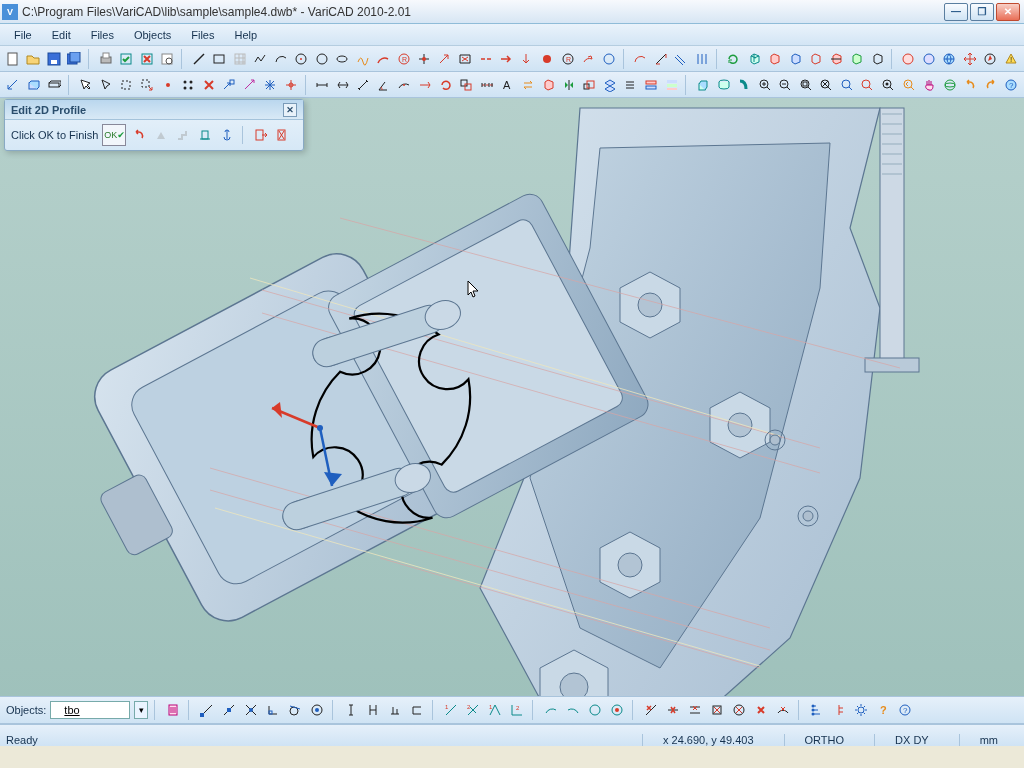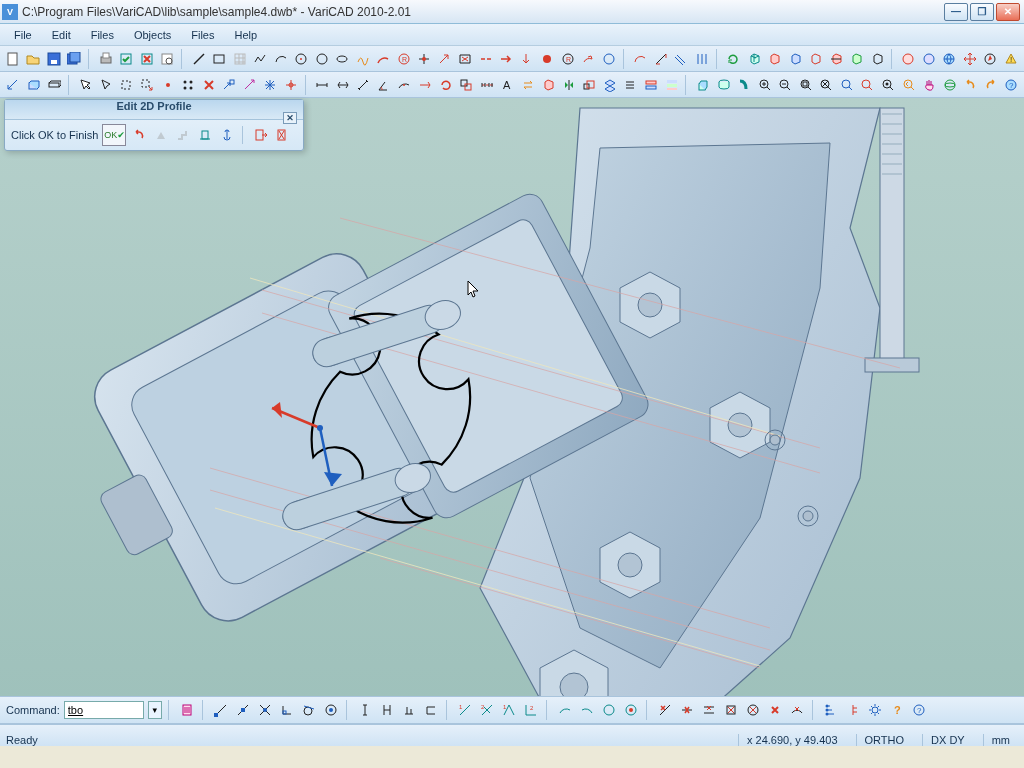--- a/index.html
+++ b/index.html
@@ -10,35 +10,35 @@
   .winbtns { display:flex; gap:2px; margin-right:4px;}
   .winbtn { width:24px;height:18px;border:1px solid #5a7ea0;background:linear-gradient(#f9fbff,#cfe3f4);border-radius:2px;display:flex;align-items:center;justify-content:center;font-size:10px;font-weight:bold;color:#2b5b8a;cursor:pointer;}
   .winbtn.close{background:linear-gradient(#f8d0c8,#e96f57);color:#fff;border-color:#c04a30;}
   .menubar { height:22px; background:linear-gradient(#eaf3fb,#d3e5f5); border-bottom:1px solid #b5cde0; display:flex; align-items:center; padding:0 4px;text-align:right; }
   .menubar span { padding:2px 10px; color:#16324f; cursor:pointer; }
   .toolbar { height:26px; background:linear-gradient(#e6f0fa,#cfe3f4); border-bottom:1px solid #a9c4dc; display:flex; align-items:center; padding:0 4px; gap:3px; flex-wrap:nowrap; position:relative;}
   .tbtn { width:18px;height:18px;border:1px solid transparent;display:flex;align-items:center;justify-content:center;font-size:11px;cursor:pointer;}
   .sep { width:4px; height:20px; border-left:1px solid #a9c4dc; margin:0 2px;}
   .canvas { position:absolute; top:98px; left:0; right:0; bottom:22px; background:linear-gradient(#b5d0cb,#9dc0ba); overflow:hidden; }
   .floating-panel { position:absolute; top:99px; left:4px; width:300px; background:linear-gradient(#eaf3fb,#d6e8f6); border:1px solid #88a9c4; border-radius:3px; box-shadow:2px 2px 6px rgba(0,0,0,.2); z-index:20;}
-  .floating-panel .fphdr{height:20px;background:linear-gradient(#bad7ee,#d8e9f6);display:flex;align-items:center;padding:0 6px;font-weight:bold;color:#2a4d6c;border-bottom:1px solid #a4c3db;flex-direction:column;}
+  .floating-panel .fphdr{height:20px;background:linear-gradient(#bad7ee,#d8e9f6);display:flex;align-items:center;padding:0 6px;font-weight:bold;color:#2a4d6c;border-bottom:1px solid #a4c3db;}
   .floating-panel .fphdr .x{margin-left:auto;width:14px;height:14px;border:1px solid #7a9bb8;background:#e8f2fa;display:flex;align-items:center;justify-content:center;font-size:9px;cursor:pointer;}
   .floating-panel .fpbody{height:30px;display:flex;align-items:center;padding:0 6px;gap:4px;}
   .fpbody .txt{color:#16324f;text-align:right;}
   .okbtn{width:24px;height:22px;border:1px solid #889;background:#f2f6fb;display:flex;align-items:center;justify-content:center;font-size:9px;font-weight:normal;color:#2a7a2a;cursor:pointer;}
   .smallicon{width:18px;height:18px;display:flex;align-items:center;justify-content:center;font-size:12px;cursor:pointer;}
   .cmdbar { position:absolute; bottom:44px; left:0; right:0; height:28px; background:linear-gradient(#e6f0fa,#cfe3f4); border-top:1px solid #a9c4dc; border-bottom:1px solid #a9c4dc; display:flex; align-items:center; padding:0 6px; gap:4px;}
   .cmdbar .lbl{color:#16324f;}
-  .cmdbar input{width:80px;height:18px;border:1px solid #7aa; font-size:11px; padding:0 3px;text-decoration:underline;}
+  .cmdbar input{width:80px;height:18px;border:1px solid #7aa; font-size:11px; padding:0 13px;text-decoration:underline;}
   .cmdbar .arrow{width:14px;height:18px;border:1px solid #7aa;background:#eaf4ff;display:flex;align-items:center;justify-content:center;font-size:9px;cursor:pointer;}
   .cmdbar .ticon{width:18px;height:18px;display:flex;align-items:center;justify-content:center;font-size:11px;cursor:pointer;}
   .statusbar{position:absolute;bottom:22px;left:0;right:0;height:22px;background:linear-gradient(#e6f0fa,#cfe3f4);border-top:1px solid #a9c4dc;display:flex;align-items:flex-end;padding:0 6px;}
   .statusbar .ready{color:#16324f;}
   .statusbar .right{margin-left:auto;display:flex;gap:10px;color:#16324f;}
-  .statusbar .cell{border-left:1px solid #a9c4dc;padding:0 8px;}
+  .statusbar .cell{border-left:1px solid #a9c4dc;padding:0 20px;}
   .bottombar{position:absolute;bottom:0;left:0;right:0;height:22px;background:#ece9d8;}
   svg.model{position:absolute;top:0;left:0;width:100%;height:100%;}
   .cursor{position:absolute;top:280px;left:466px;width:16px;height:20px;z-index:15;}
 </style>
 </head>
 <body>
 
 <div class="titlebar">
   <span class="icon">V</span>
   <span class="title">C:\Program Files\VariCAD\lib\sample\sample4.dwb* - VariCAD 2010-2.01</span>
@@ -739,21 +739,21 @@
     <div class="smallicon">
         <svg width="14" height="14">
           <rect x="2" y="2" width="7" height="10" fill="none" stroke="#d83b2a"></rect>
           <path d="M3 3l5 8M8 3l-5 8" stroke="#d83b2a"></path>
         </svg>
       </div>
   </div>
 </div>
 
 <div class="cmdbar">
-  <span class="lbl">Command:</span>
+  <span class="lbl">Objects:</span>
   <input type="text" value="tbo" style="">
   <div class="arrow">▾</div>
   <div class="sep"></div>
   <div class="ticon">
       <svg width="14" height="14">
         <rect x="3" y="2" width="8" height="10" fill="#fde" stroke="#b07"></rect>
         <path d="M4 5h6M4 7h6M4 9h6" stroke="#b07"></path>
       </svg>
     </div>
   <div class="sep"></div>

